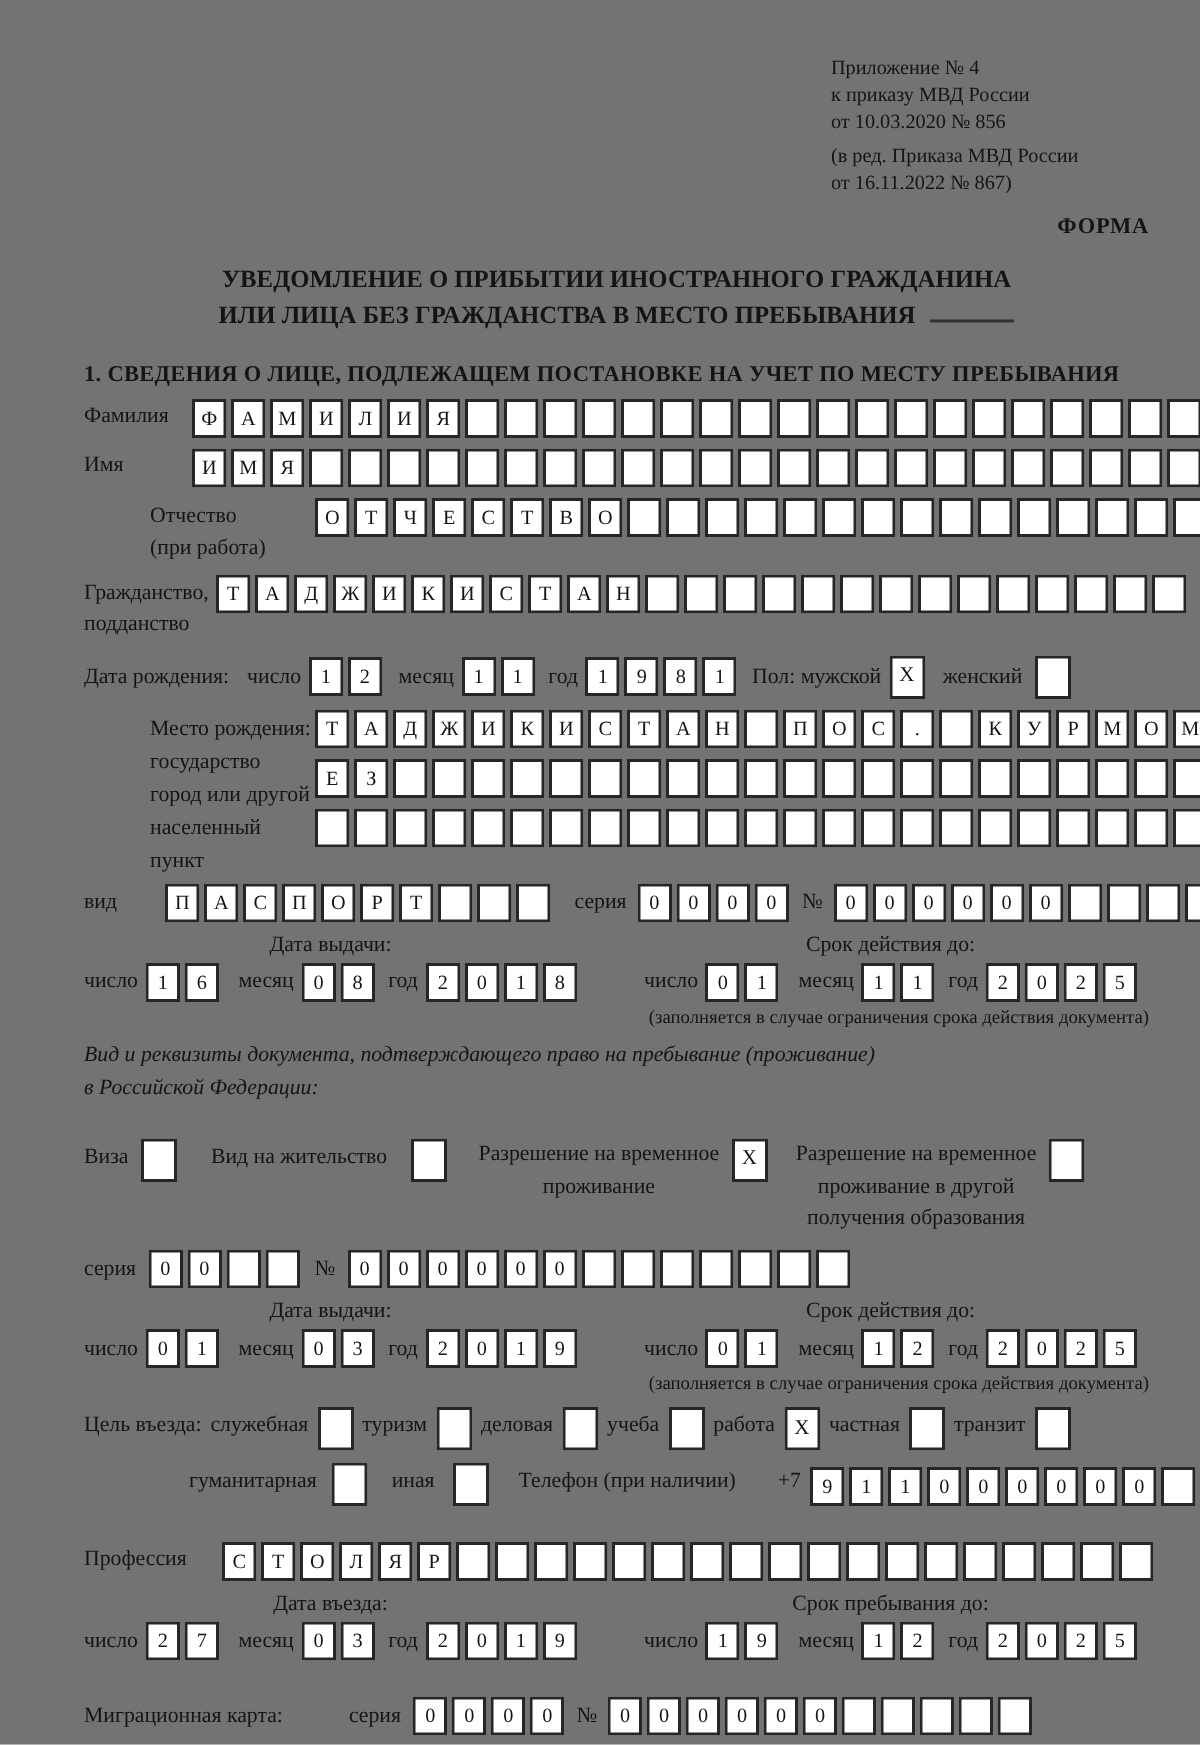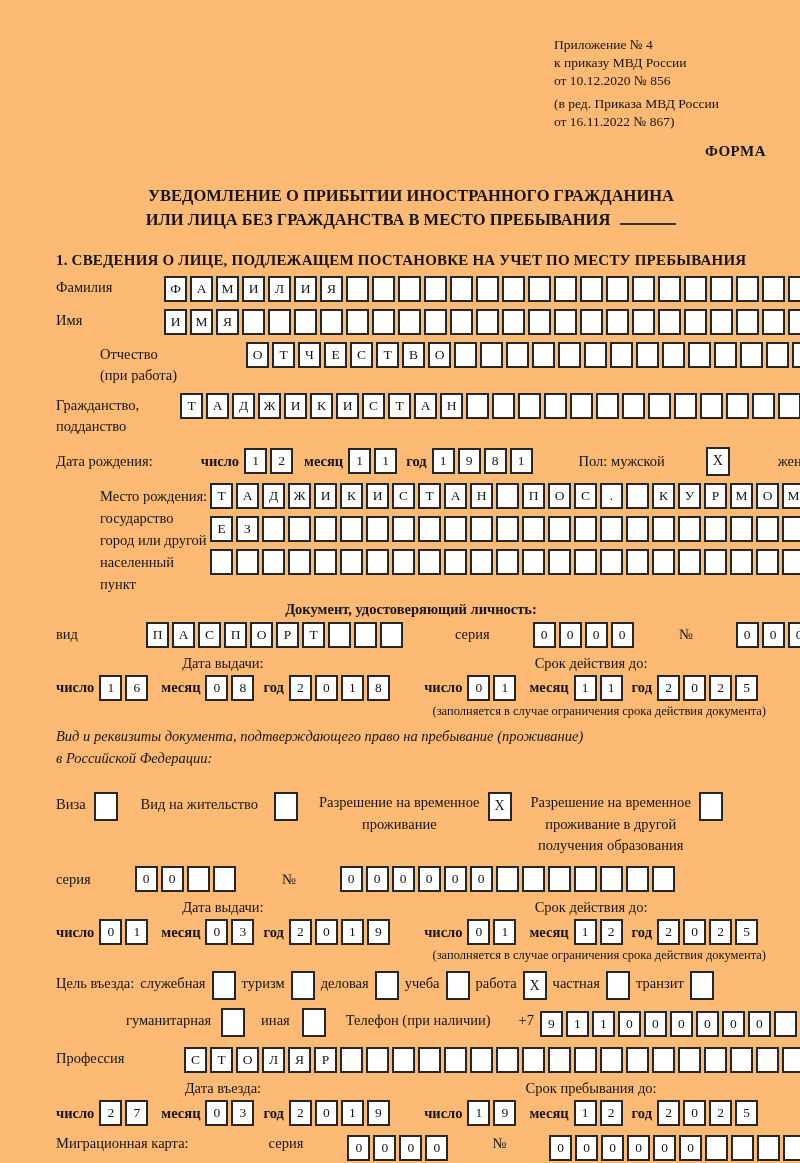--- a/index.html
+++ b/index.html
@@ -1,45 +1,45 @@
 <!DOCTYPE html>
 <html><head>
 <meta charset="utf-8">
 <style>
   html,body{margin:0;padding:0;background:#e8e8e8;}
   .page{
     width:800px;height:1163px;box-sizing:border-box;margin:0 auto;
-    background:#fdba74;color:#141414;
+    background:#737373;color:#141414;
     font-family:"Liberation Serif","DejaVu Serif",serif;
     padding:36px 34px 0 56px;overflow:hidden;position:relative;
   }
   
   .hdr{width:212px;margin-left:auto;font-size:13.5px;line-height:1.32;}
   .hdr .blk2{margin-top:6px;}
   .forma{font-weight:bold;text-align:right;font-size:15px;margin-top:12px;letter-spacing:.5px;}
-  .title{font-weight:bold;text-align:center;font-size:16.5px;line-height:1.45;margin-top:24px;}
+  .title{font-weight:bold;text-align:center;font-size:16.5px;line-height:1.45;margin-top:14px;}
   .blank-line{display:inline-block;width:56px;border-bottom:2px solid #333;height:14px;margin-left:10px;}
   .sec-head{font-weight:bold;font-size:15px;margin-top:20px;letter-spacing:.2px;}
   
-  .row{display:flex;align-items:flex-start;margin-top:7px;gap:36px;}
+  .row{display:flex;align-items:flex-start;margin-top:7px;}
   .lbl{font-size:14.5px;padding-top:3px;flex:0 0 auto;}
   .lblcol{display:flex;flex-direction:column;flex:0 0 auto;font-size:14.5px;line-height:21px;padding-top:2px;}
   .cells{display:flex;gap:3px;flex:0 0 auto;}
   .cell{
     flex:0 0 auto;width:19px;height:22px;border:2px solid #262626;box-sizing:content-box;
     display:flex;align-items:center;justify-content:center;
     font-size:13.5px;background:#fff;
   }
   .cbx .cell{width:20px;height:25px;font-size:14px;}
   .w72{width:72px;}
   .w110{width:110px;margin-left:44px;}
   .w88{width:88px;}
   
   .dategroup{display:flex;align-items:center;gap:5px;}
-  .dategroup .lbl{padding-top:0;font-weight:bold;}
+  .dategroup .lbl{padding-top:0;}
   .daterow{display:flex;justify-content:space-between;margin-top:7px;padding-right:8px;}
   .datecol{display:flex;flex-direction:column;}
   .datecol-head{font-size:14.5px;text-align:center;margin-bottom:3px;}
   .note-right{font-size:12.5px;text-align:right;margin-top:3px;white-space:nowrap;}
   .center-bold{font-weight:bold;text-align:center;font-size:14.5px;margin-top:6px;}
   .para{font-size:14.5px;margin-top:8px;line-height:1.55;font-style:italic;}
   
   .chkrow{display:flex;align-items:flex-start;margin-top:22px;gap:9px;}
   .chkitem{display:flex;align-items:flex-start;gap:8px;}
   .chklbl{font-size:14.5px;padding-top:4px;}
@@ -52,21 +52,21 @@
   .indent70{padding-left:70px;}
 </style>
 </head>
 <body>
 
 <div class="page">
 
   <div class="hdr">
     <div>Приложение № 4</div>
     <div>к приказу МВД России</div>
-    <div>от 10.12.2020 № 856</div>
+    <div>от 10.03.2020 № 856</div>
     <div class="blk2">
       <div>(в ред. Приказа МВД России</div>
       <div>от 16.11.2022 № 867)</div>
     </div>
   </div>
   <div class="forma">ФОРМА</div>
 
   <div class="title">
     <div>УВЕДОМЛЕНИЕ О ПРИБЫТИИ ИНОСТРАННОГО ГРАЖДАНИНА</div>
     <div><span>ИЛИ ЛИЦА БЕЗ ГРАЖДАНСТВА В МЕСТО ПРЕБЫВАНИЯ</span><span class="blank-line"></span></div>
@@ -318,21 +318,20 @@
           <span class="cell"></span>
           <span class="cell"></span>
           <span class="cell"></span>
           <span class="cell"></span>
           <span class="cell"></span>
           <span class="cell"></span>
         </div>
     </div>
   </div>
 
-  <div class="center-bold">Документ, удостоверяющий личность:</div>
 
   <div class="row" style="align-items:center;margin-top:4px;">
     <span class="lbl" style="padding-top:0;width:40px;">вид</span>
     <div class="cells" style="margin-left:14px;">
         <span class="cell">П</span>
         <span class="cell">А</span>
         <span class="cell">С</span>
         <span class="cell">П</span>
         <span class="cell">О</span>
         <span class="cell">Р</span>
@@ -574,21 +573,21 @@
         <span class="cell">0</span>
         <span class="cell">0</span>
         <span class="cell">0</span>
         <span class="cell">0</span>
         <span class="cell">0</span>
         <span class="cell">0</span>
         <span class="cell"></span>
       </div>
   </div>
 
-  <div class="row" style="margin-top:10px;">
+  <div class="row" style="margin-top:24px;">
     <div class="lbl" style="width:92px;">Профессия</div>
     <div class="cells">
         <span class="cell">С</span>
         <span class="cell">Т</span>
         <span class="cell">О</span>
         <span class="cell">Л</span>
         <span class="cell">Я</span>
         <span class="cell">Р</span>
         <span class="cell"></span>
         <span class="cell"></span>
@@ -651,21 +650,21 @@
         <div class="cells">
             <span class="cell">2</span>
             <span class="cell">0</span>
             <span class="cell">2</span>
             <span class="cell">5</span>
           </div>
       </div>
     </div>
   </div>
 
-  <div class="row" style="align-items:flex-start;margin-top:9px;">
+  <div class="row" style="align-items:center;margin-top:24px;">
     <span class="lbl" style="padding-top:0;">Миграционная карта:</span>
     <span class="lbl" style="margin-left:44px;padding-top:0;">серия</span>
     <div class="cells" style="margin-left:8px;">
         <span class="cell">0</span>
         <span class="cell">0</span>
         <span class="cell">0</span>
         <span class="cell">0</span>
       </div>
     <span class="lbl" style="margin-left:8px;padding-top:0;">№</span>
     <div class="cells" style="margin-left:7px;">

